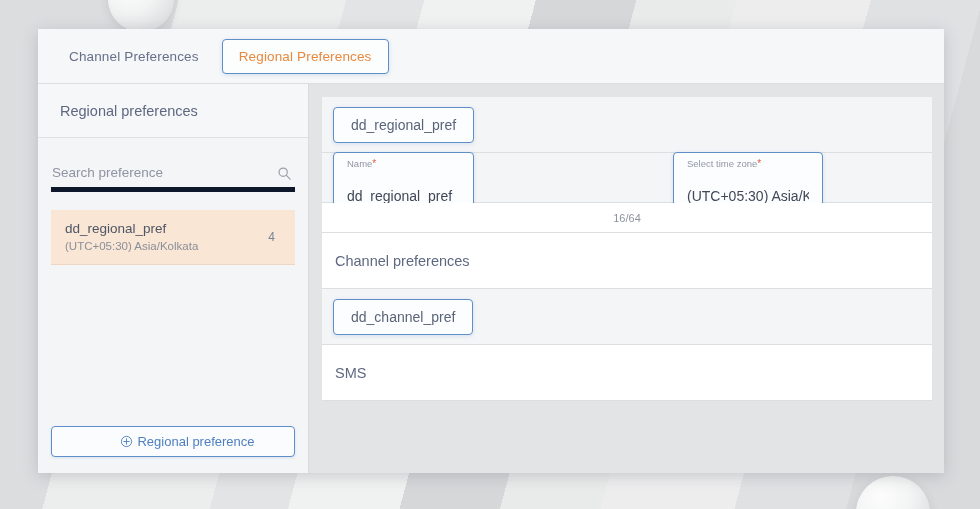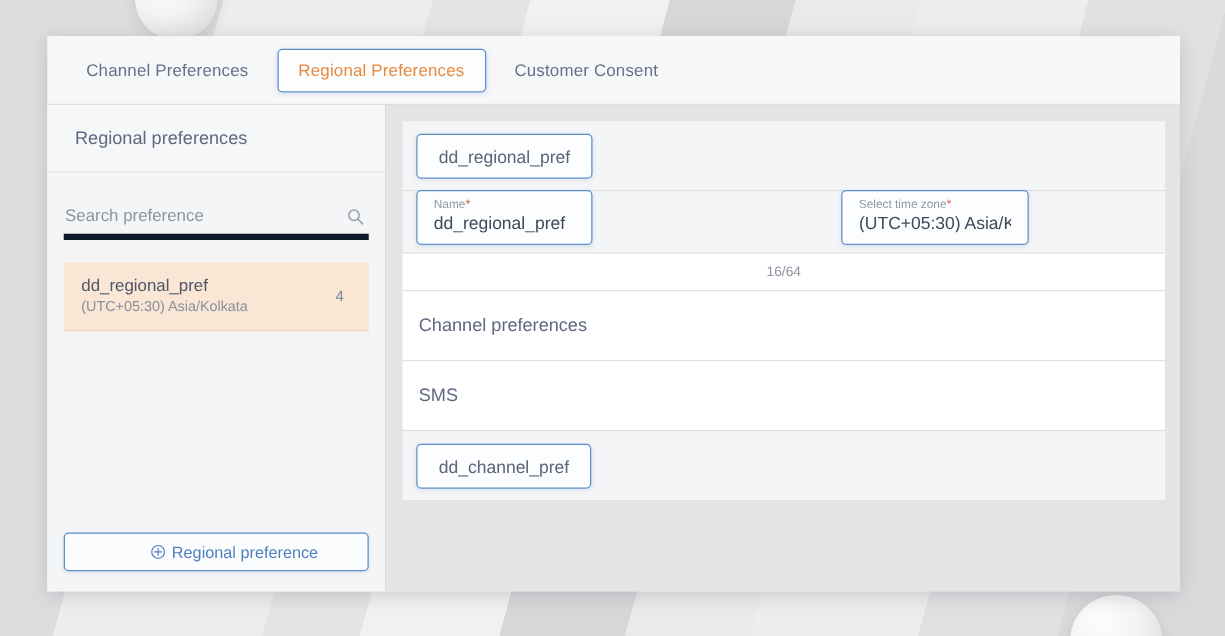--- a/index.html
+++ b/index.html
@@ -218,21 +218,21 @@
     border-radius: 4px;
     background: #fcfdfe;
     padding: 5px 13px 7px 13px;
     box-shadow: 0 1px 4px rgba(95,143,201,0.20);
     cursor: text;
   }
   .field-label {
     font-size: 9.5px;
     color: #9097a4;
     display: block;
-    margin-bottom: 1px;
+    margin-bottom: 18px;
   }
   .field-label .req { color: #e05a4a; font-size: 10px; }
   .field-value {
     font-size: 14px;
     color: #3f4758;
     border: none;
     outline: none;
     background: transparent;
     font-family: inherit;
     padding: 0;
@@ -260,21 +260,20 @@
 
 <div class="bg"></div>
 <div class="bg-sphere sphere-tl"></div>
 <div class="bg-sphere sphere-br"></div>
 
 <div class="window">
 
   <div class="tabbar">
     <div class="tab">Channel Preferences</div>
     <div class="tab active">Regional Preferences</div>
-    <div class="tab">Customer Consent</div>
   </div>
 
   <div class="body-split">
 
     <div class="sidebar">
       <div class="sidebar-head">Regional preferences</div>
 
       <div class="sidebar-inner">
         <div class="search-wrap">
           <input class="search-input" type="text" placeholder="Search preference" style="">
@@ -334,26 +333,26 @@
         </div>
 
         <div class="row short plain">
           <span class="counter">16/64</span>
         </div>
 
         <div class="row tall plain">
           <span class="section-title">Channel preferences</span>
         </div>
 
+        <div class="row tall">
+          <span class="chip">dd_channel_pref</span>
+        </div>
+
         <div class="row tall plain">
           <span class="section-title">SMS</span>
-        </div>
-
-        <div class="row tall">
-          <span class="chip">dd_channel_pref</span>
         </div>
 
         <div class="cap"></div>
       </div>
     </div>
 
   </div>
 </div>
 
 </body></html>

